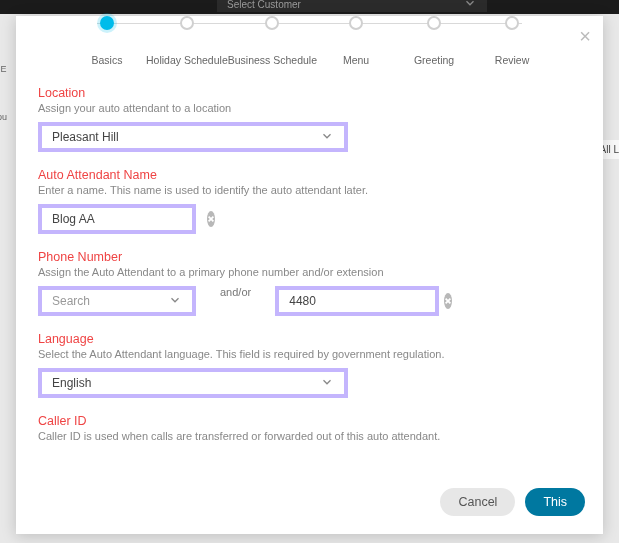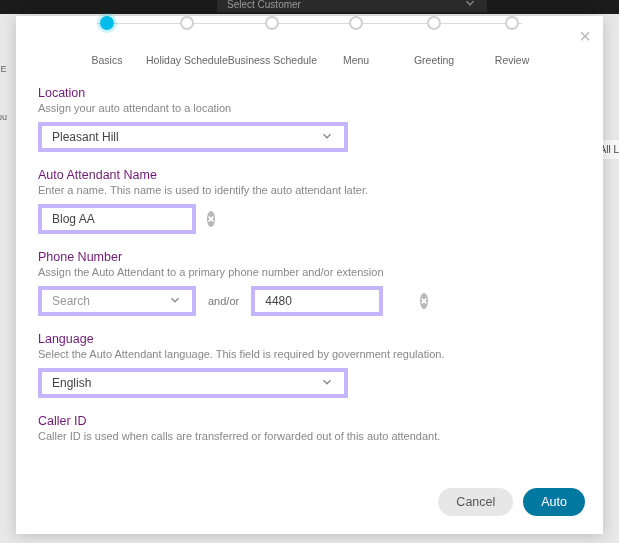--- a/index.html
+++ b/index.html
@@ -14,29 +14,29 @@
   .modal-close { position:absolute; top:10px; right:12px; color:#bbb; font-size:20px; line-height:1; cursor:pointer; }
   .modal-title { text-align:center; font-size:19px; font-weight:400; color:#333; padding: 16px 0 14px; }
   .stepper { display:flex; align-items:center; justify-content:space-between; margin: 0 52px 2px 52px; position:relative; }
   .step { display:flex; flex-direction:column; align-items:center; flex: 1 1 0; position:relative;gap:16px; }
   .dot { width:14px; height:14px; border-radius:50%; border:2px solid #d0d0d0; background:#fff; z-index:2; }
   .step.active .dot { border-color:#00bceb; background:#00bceb; box-shadow: 0 0 0 3px rgba(0,188,235,0.2); }
   .step-label { font-size:10.5px; color:#666; margin-top:8px; white-space:nowrap; }
   .line { position:absolute; top:7px; left:6%; right:6%; height:1px; background:#d9d9d9; z-index:1; }
   .modal-body { padding: 18px 22px 6px 22px; font-size:12px; color:#555; overflow:auto; flex:1; }
   .field-block { margin-bottom: 16px; }
-  .field-title { font-size:12.5px; color:#701a75; margin-bottom:2px; }
+  .field-title { font-size:12.5px; color:#ef4444; margin-bottom:2px; }
   .field-desc { font-size:11px; color:#888; margin-bottom:8px; }
   .input, .select { height:30px; border:4px solid #c4b5fd; background:#fff; display:flex; align-items:center; padding: 0 10px; font-size:12px; color:#444; position:relative; }
   .input input { border:none; outline:none; flex:1; font-size:12px; color:#444; background:transparent; }
   .select { justify-content:space-between; cursor:pointer; }
   .chev svg { width:14px; height:14px; stroke:#888; fill:none; stroke-width:1.5; }
   .clear-btn { width:16px; height:16px; border-radius:50%; background:#b8b8b8; display:flex; align-items:center; justify-content:center; cursor:pointer; }
   .clear-btn svg { width:8px; height:8px; stroke:#fff; stroke-width:2.2; }
-  .row-inline { display:flex; align-items:center; gap:12px; }
+  .row-inline { display:flex; gap:24px; }
   .andor { font-size:11px; color:#777; }
   .modal-footer { display:flex; justify-content:flex-end; gap:10px; padding: 8px 18px 18px; }
   .btn { height:28px; padding: 0 18px; border-radius:14px; font-size:12.5px; display:flex; align-items:center; cursor:pointer; }
   .btn-secondary { background:#e7e7e7; color:#555; }
   .btn-primary { background:#0078a0; color:#fff; }
   .w-310 { width:310px; }
   .w-200 { width:158px; }
 </style>
 </head>
 <body>
@@ -117,21 +117,21 @@
       <div class="field-title">Phone Number</div>
       <div class="field-desc">Assign the Auto Attendant to a primary phone number and/or extension</div>
       <div class="row-inline">
         <div class="select w-200">
           <span style="color:#999">Search</span>
           <span class="chev"><svg viewBox="0 0 16 16">
                 <polyline points="4 6 8 10 12 6"></polyline>
               </svg></span>
         </div>
         <span class="andor">and/or</span>
-        <div class="input" style="width:132px">
+        <div class="input" style="width:164px">
           <input value="4480" style="">
           <span class="clear-btn">
               <svg viewBox="0 0 10 10">
                 <line x1="2" y1="2" x2="8" y2="8"></line>
                 <line x1="8" y1="2" x2="2" y2="8"></line>
               </svg>
             </span>
         </div>
       </div>
     </div>
@@ -150,15 +150,15 @@
     <div class="field-block">
       <div class="field-title">Caller ID</div>
       <div class="field-desc">Caller ID is used when calls are transferred or forwarded out of this auto attendant.</div>
 
     </div>
 
   </div>
 
   <div class="modal-footer">
     <div class="btn btn-secondary">Cancel</div>
-    <div class="btn btn-primary">Auto</div>
+    <div class="btn btn-primary">This</div>
   </div>
 </div>
 
 </body></html>

